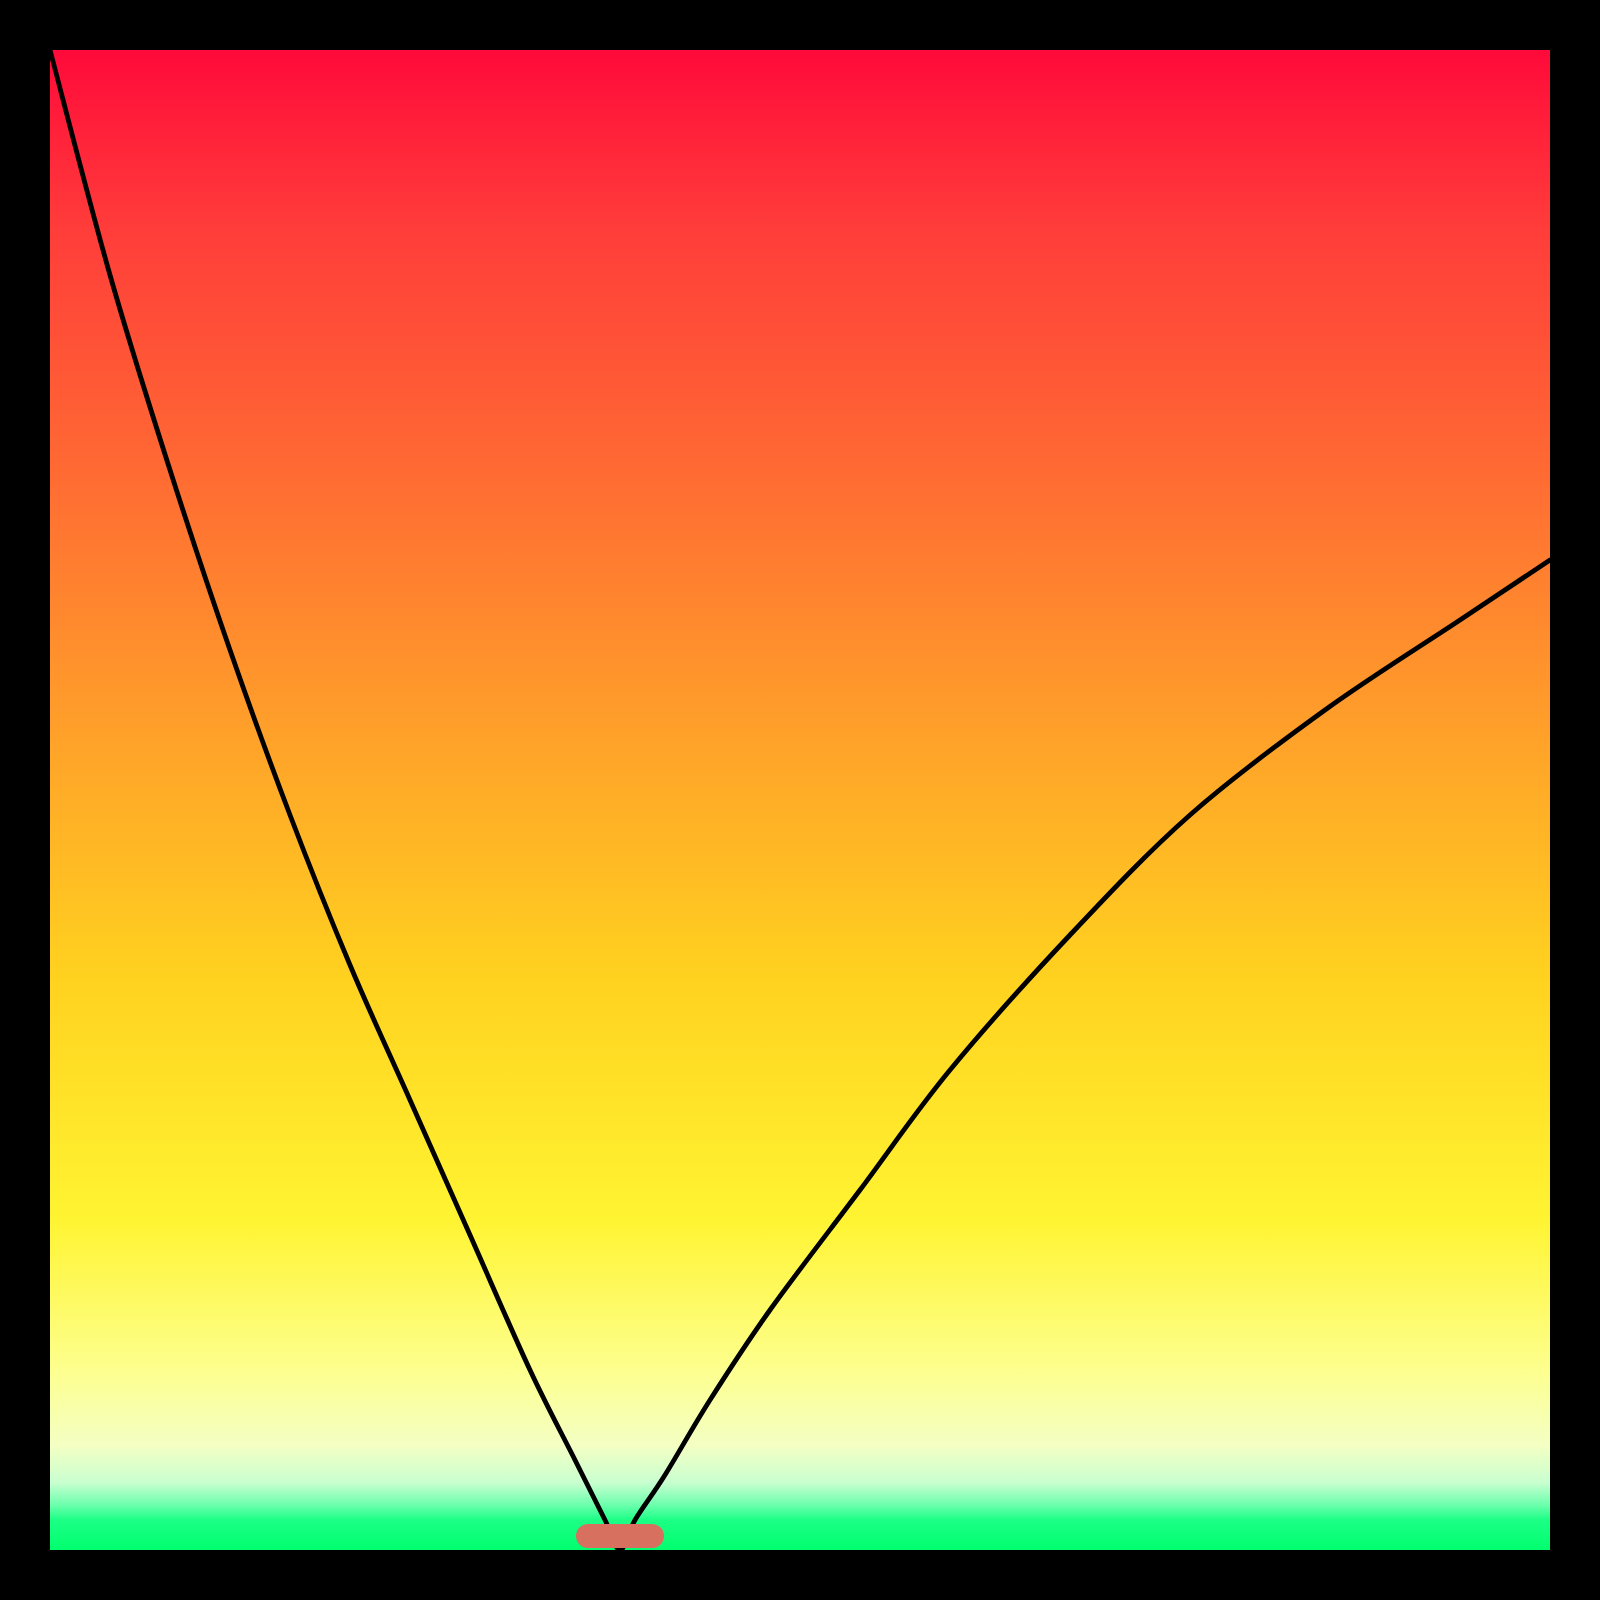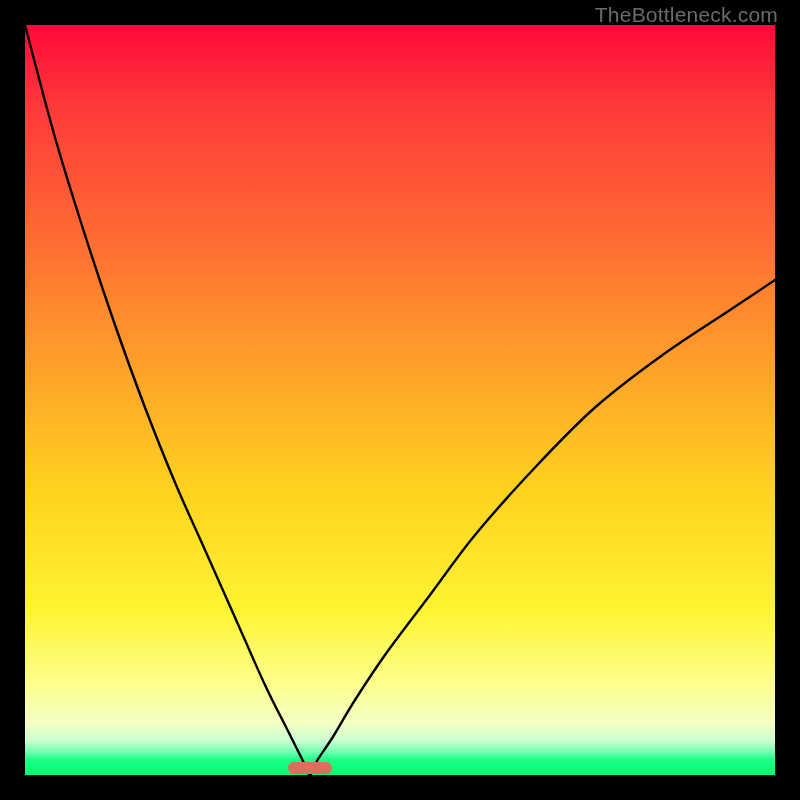--- a/index.html
+++ b/index.html
@@ -64,21 +64,20 @@
     background: #d8705f;
     bottom: 1px;
     transform: translateX(-50%);
   }
 </style>
 </head>
 <body>
 
 <div class="frame">
 
-  <div class="watermark">TheBottleneck.com</div>
 
   <div class="plot-area">
 
     <svg class="curve" viewBox="0 0 750 750" preserveAspectRatio="none">
       <path id="curve-path" fill="none" stroke="#000000" stroke-width="2.4" stroke-linecap="round" stroke-linejoin="round" d="M 0 0 C 5 18.75, 20 77.5, 30 112.5 C 40 147.5, 50 178.75, 60 210 C 70 241.25, 80 271.25, 90 300 C 100 328.75, 110 356.25, 120 382.5 C 130 408.75, 140 433.75, 150 457.5 C 160 481.25, 170 502.5, 180 525 C 190 547.5, 200.00000000000003 570, 210.00000000000003 592.5 C 220.00000000000003 615, 231.25 641.25, 240 660 C 248.75 678.75, 256.25 692.5, 262.5 705 C 268.75 717.5, 273.75 727.5, 277.5 735 C 281.25 742.5, 282.5 750, 285 750 C 287.5 750, 288.75 741.25, 292.5 735 C 296.25 728.75, 301.25 722.5, 307.5 712.5 C 313.75 702.5, 321.25 688.75, 330 675 C 338.75 661.25, 347.5 647.5, 360 630 C 372.5 612.5, 390 590, 405 570 C 420 550, 432.5 531.25, 450 510 C 467.5 488.75, 490.00000000000006 463.75, 510.00000000000006 442.5 C 530 421.25, 548.75 401.25, 570 382.5 C 591.25 363.75, 615 346.24999999999994, 637.5 329.99999999999994 C 660 313.74999999999994, 686.25 297.5, 705 285 C 723.75 272.5, 742.5 260, 750 255"></path>
     </svg>
 
     <div class="minimum-marker" id="min-marker" style="left: 285px; background: rgb(216, 112, 95);"></div>
 
   </div>

